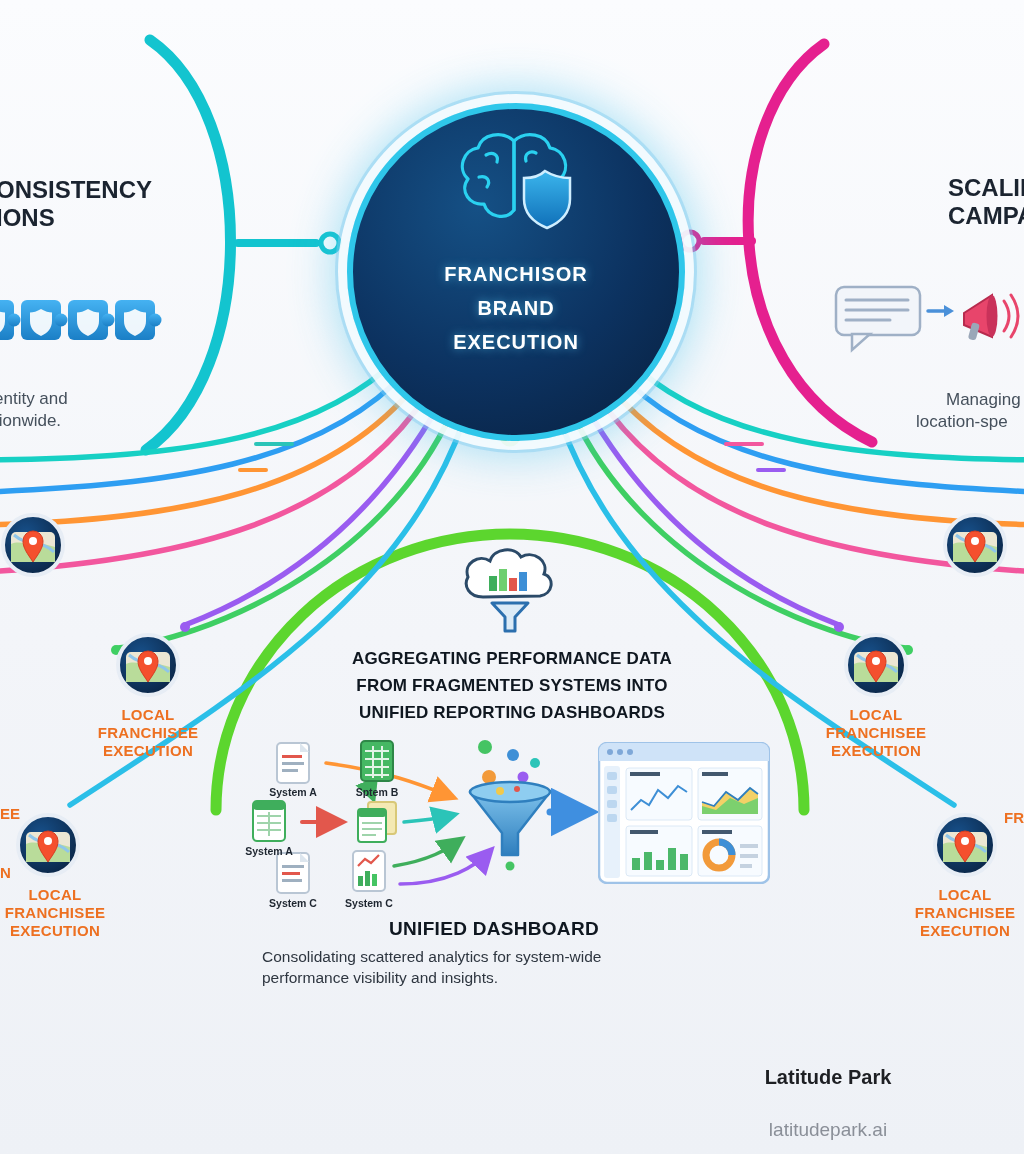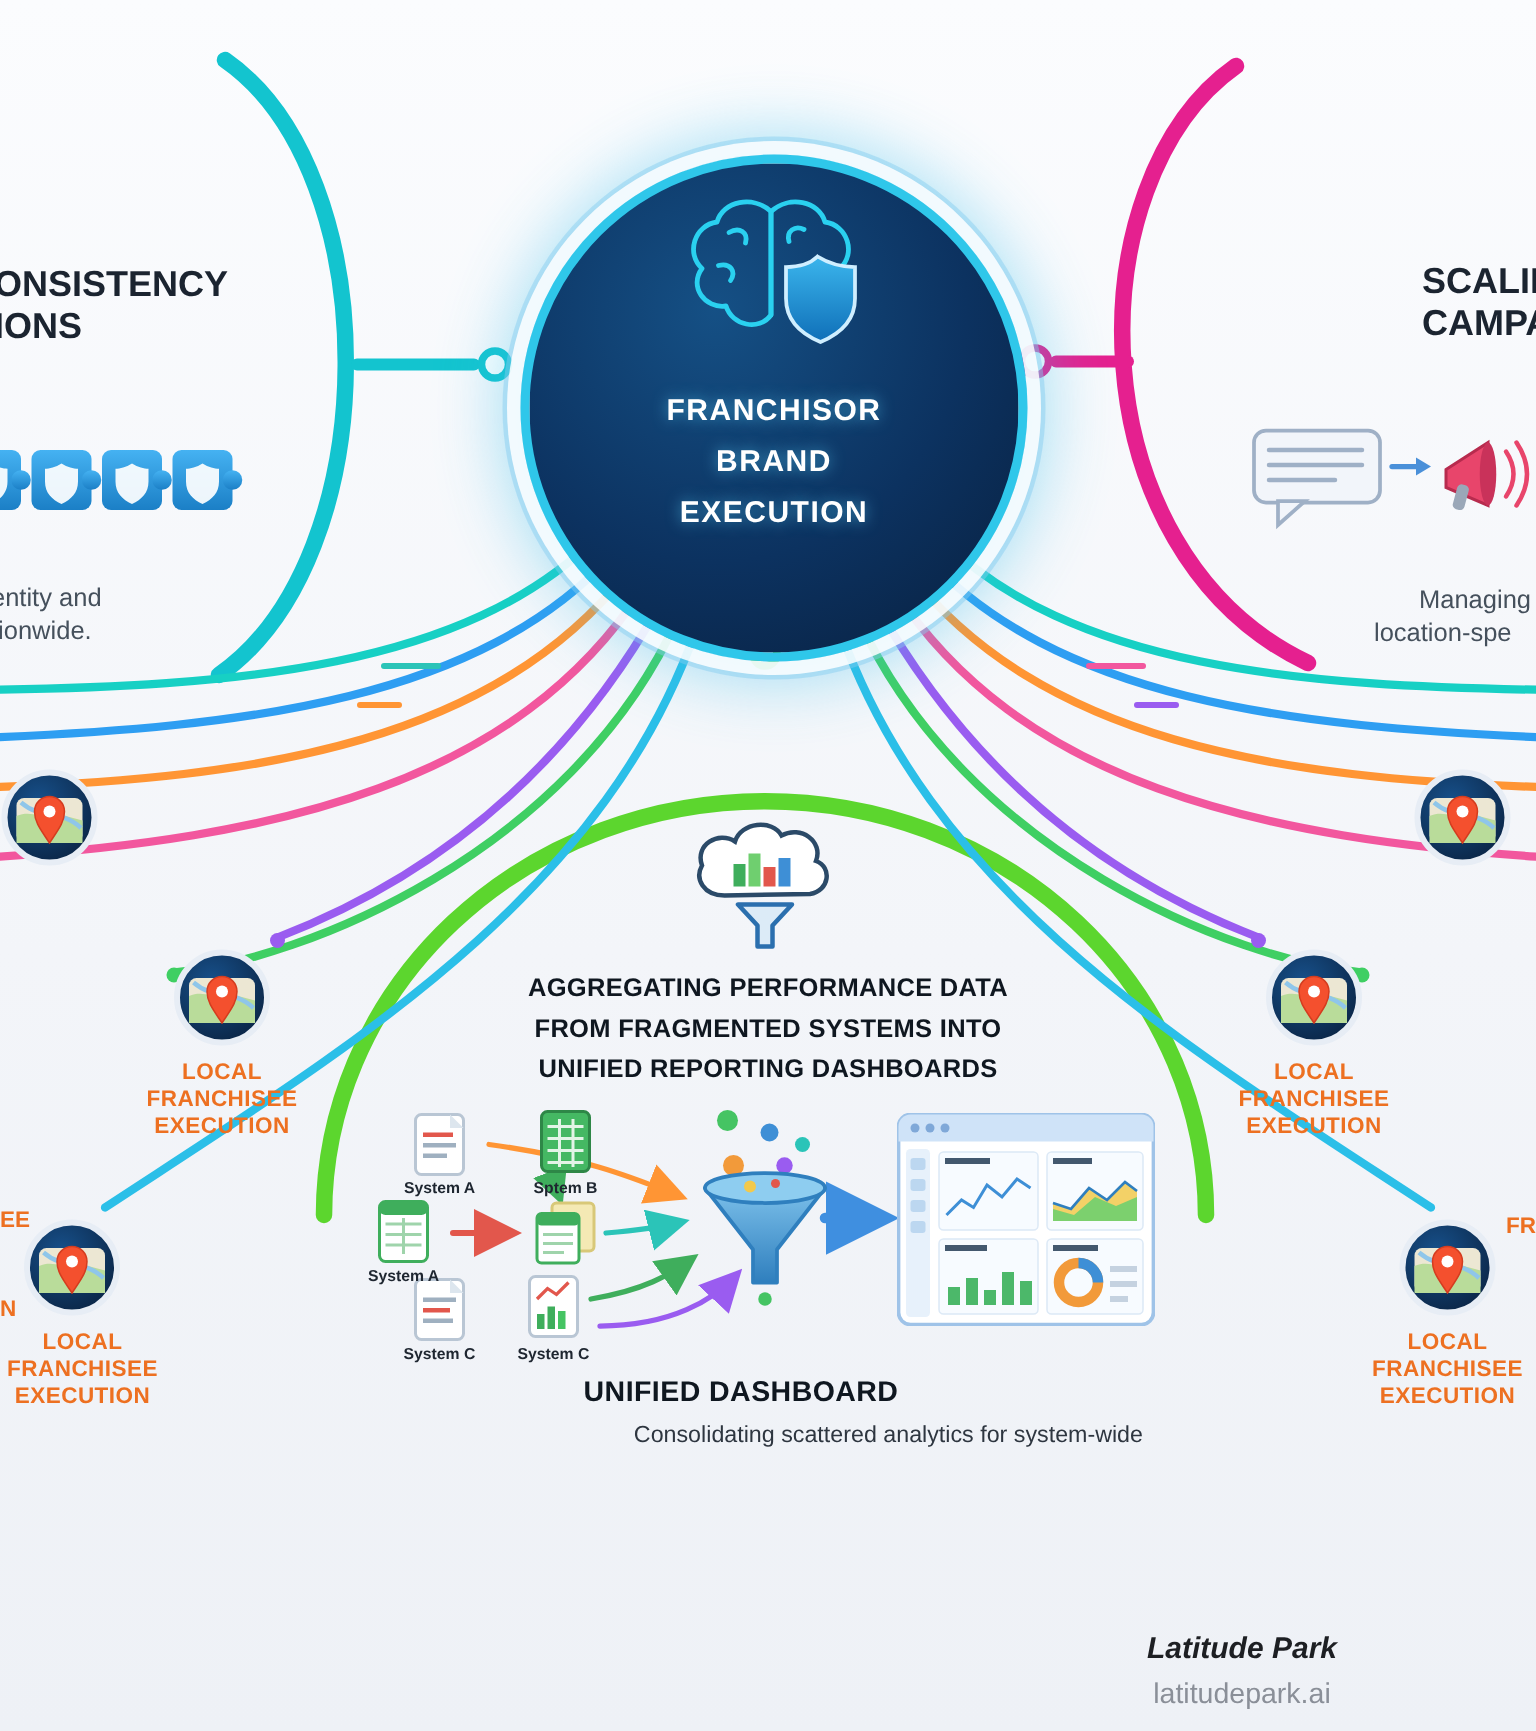--- a/index.html
+++ b/index.html
@@ -36,27 +36,27 @@
   .edge-label{z-index:4;font-weight:800;font-size:15px;line-height:23px;color:#ed7021;}
   .edge-label span{display:block;margin-top:36px;}
 
   
   .agg-heading{left:212px;top:645px;width:600px;z-index:4;text-align:center;
     font-size:17px;font-weight:800;color:#0f1720;line-height:27px;letter-spacing:.2px;}
   .agg-heading span{display:block;}
   .sys-label{z-index:5;width:70px;text-align:center;font-size:10.5px;font-weight:700;color:#1e2630;}
   .dash-title{left:294px;top:918px;width:400px;z-index:4;text-align:center;
     font-size:19px;font-weight:800;color:#0f1720;letter-spacing:.3px;}
-  .dash-desc{left:262px;top:946px;width:500px;z-index:4;text-align:right;
+  .dash-desc{left:262px;top:946px;width:500px;z-index:4;text-align:left;
     font-size:15.5px;color:#2e3640;line-height:21px;}
   .dash-desc span{display:block;}
 
   
-  .footer-brand{left:713px;top:1088px;width:230px;z-index:4;text-align:center;
-    font-size:20px;font-weight:800;color:#1d1f23;font-style:italic;}
+  .footer-brand{left:713px;top:1066px;width:230px;z-index:4;text-align:center;
+    font-size:20px;font-weight:800;color:#1d1f23;}
   .footer-domain{left:713px;top:1091px;width:230px;z-index:4;text-align:center;
     font-size:19px;color:#8a8f98;margin-top:28px;}
 
   .icon-layer{z-index:4;}
   .pin{z-index:4;width:66px;height:66px;}
 </style>
 </head>
 <body>
 
 <div class="canvas">
@@ -447,18 +447,19 @@
     <g fill="#c5d2e0">
         <rect x="142" y="102" width="18" height="4"></rect>
         <rect x="142" y="112" width="18" height="4"></rect>
         <rect x="142" y="122" width="12" height="4"></rect>
       </g>
   </svg>
 
   <div class="abs dash-title">UNIFIED DASHBOARD</div>
   <div class="abs dash-desc">
     <span>Consolidating scattered analytics for system-wide</span>
+    <span>performance visibility and insights.</span>
   </div>
 
   <div class="abs footer-brand">Latitude Park</div>
   <div class="abs footer-domain">latitudepark.ai</div>
 
 </div>
 
 </body></html>

